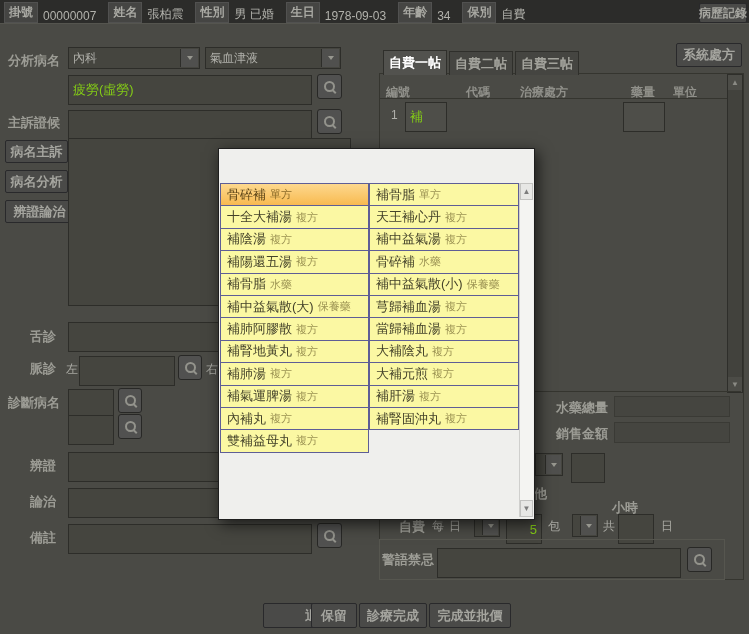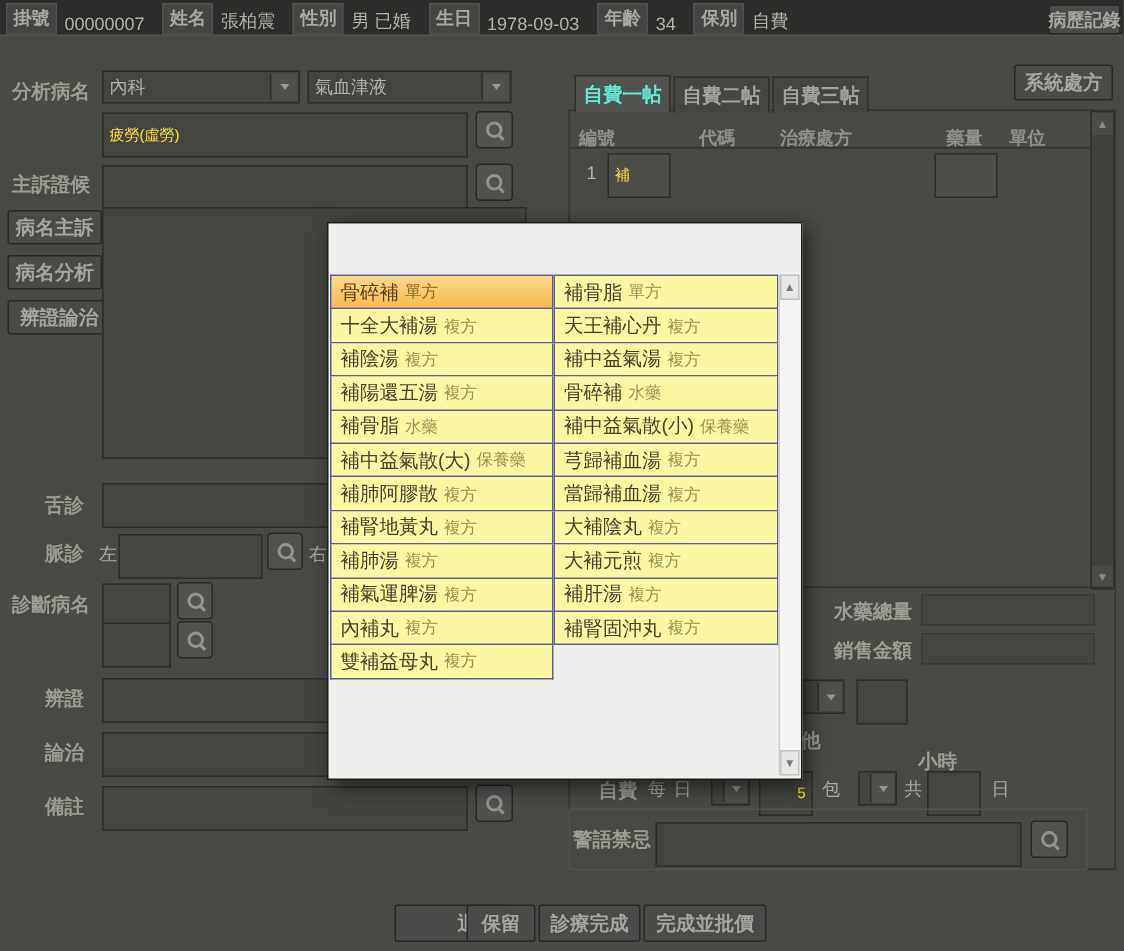--- a/index.html
+++ b/index.html
@@ -8,39 +8,39 @@
   .abs{position:absolute;box-sizing:border-box;}
   
   .topbar{left:0;top:0;width:749px;height:24px;background:#2c2c2a;border-bottom:1px solid #55554f;
           display:flex;align-items:flex-end;padding-left:4px;}
   .badge{background:#454543;border:1px solid #515150;color:#a9a9a3;font-weight:bold;
          padding:1px 4px;margin-right:5px;font-size:12px;}
   .tval{color:#b2b2ac;margin-right:12px;white-space:nowrap;}
   .lbl{position:absolute;color:#9c9c95;font-weight:bold;font-size:13px;white-space:nowrap;}
   .txt{position:absolute;color:#a8a8a2;font-size:12px;white-space:nowrap;}
   .inp{position:absolute;background:#45453f;border:1px solid #2d2d29;box-sizing:border-box;
-       color:#fde047;font-size:10px;padding:14px 4px;outline:none;}
+       color:#84cc16;font-size:13px;padding:14px 4px;outline:none;}
   .area{position:absolute;background:#45453f;border:1px solid #2d2d29;box-sizing:border-box;}
   .sbtn{position:absolute;background:#515150;border:1px solid #282826;border-radius:3px;
         display:flex;align-items:center;justify-content:center;cursor:pointer;}
   .mag{width:7px;height:7px;border:2px solid #93938c;border-radius:50%;position:relative;display:block;}
   .mag::after{content:"";position:absolute;width:2px;height:5px;background:#93938c;
               left:7px;top:6px;transform:rotate(-45deg);}
   .selbox{position:absolute;background:#45453f;border:1px solid #2d2d29;box-sizing:border-box;
           color:#b0b0aa;font-size:12px;display:flex;align-items:center;padding-left:4px;}
   .ddbtn{position:absolute;right:1px;top:1px;bottom:1px;width:17px;background:#50504e;
          border-left:1px solid #2d2d29;display:flex;align-items:center;justify-content:center;}
   .tri{width:0;height:0;border-left:3px solid transparent;border-right:3px solid transparent;
        border-top:4px solid #97978f;}
   .btn{position:absolute;background:#4a4a48;border:1px solid #29292b;border-radius:2px;
        color:#a5a59f;font-size:13px;font-weight:bold;display:flex;align-items:center;
        justify-content:center;cursor:pointer;white-space:nowrap;}
   .tab{position:absolute;height:23px;background:#454541;border:1px solid #2f2f2b;border-bottom:none;
        color:#a3a39c;font-size:13px;font-weight:bold;display:flex;align-items:center;justify-content:center;}
-  .tab.active{background:#52524e;height:24px;color:#5eead4;}
+  .tab.active{background:#52524e;height:24px;color:#ffffff;}
   .panel{position:absolute;border:1px solid #35352f;}
   .hline{position:absolute;height:1px;background:#35352f;}
   .thead{position:absolute;color:#90908a;font-weight:bold;font-size:12px;white-space:nowrap;}
   .dimscroll{position:absolute;background:#42423d;border:1px solid #2e2e2a;}
   .dimarrow{position:absolute;left:0;right:0;height:15px;background:#4c4c47;color:#8a8a84;
             font-size:8px;display:flex;align-items:center;justify-content:center;}
   .fieldflat{position:absolute;background:#454540;border:1px solid #3a3a35;}
   
   .dialog{position:absolute;left:218px;top:148px;width:315px;height:370px;background:#efefed;
           border:1px solid #1e1e1e;box-shadow:3px 4px 14px rgba(0,0,0,.65);z-index:50;}

